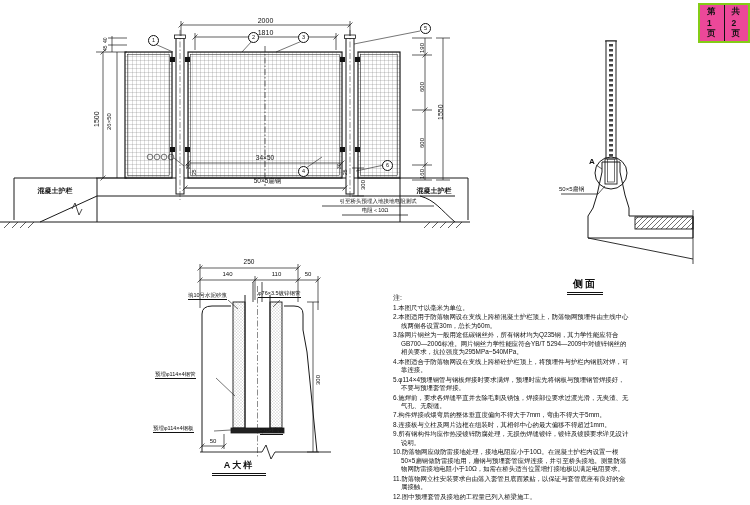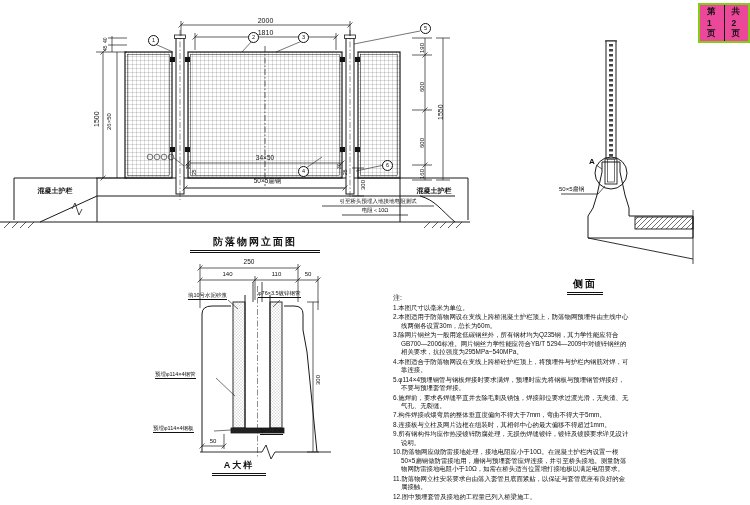--- a/index.html
+++ b/index.html
@@ -247,21 +247,20 @@
 <div class="lbl rot" style="left:360px;top:190px;font-size:6px;">300</div>
 <div class="lbl rot" style="left:186px;top:169px;font-size:5px;">30</div>
 <div class="lbl rot" style="left:192px;top:175px;font-size:5px;">25</div>
 <div class="lbl rot" style="left:337px;top:169px;font-size:5px;">30</div>
 <div class="lbl rot" style="left:343px;top:175px;font-size:5px;">25</div>
 <div class="lbl ctr" style="left:215px;top:178px;width:105px;font-size:6.5px;">50×5扁钢</div>
 <div class="lbl ctr b" style="left:16px;top:187px;width:78px;font-size:7px;">混凝土护栏</div>
 <div class="lbl ctr b" style="left:402px;top:187px;width:64px;font-size:7px;">混凝土护栏</div>
 <div class="lbl ctr" style="left:322px;top:199px;width:112px;font-size:5.5px;">引至桥头预埋入地接地电阻测试</div>
 <div class="lbl ctr" style="left:342px;top:208px;width:66px;font-size:5.5px;">电阻＜10Ω</div>
-<div class="title" style="left:190px;top:235px;width:130px;">防落物网立面图</div>
 
 <div class="co" style="left:148px;top:35px;">1</div>
 <div class="co" style="left:248px;top:32px;">2</div>
 <div class="co" style="left:298px;top:32px;">3</div>
 <div class="co" style="left:298px;top:166px;">4</div>
 <div class="co" style="left:420px;top:23px;">5</div>
 <div class="co" style="left:382px;top:160px;">6</div>
 
 <div class="lbl b" style="left:589px;top:158px;font-size:8px;">A</div>
 <div class="lbl" style="left:559px;top:186px;font-size:6px;">50×5扁钢</div>

